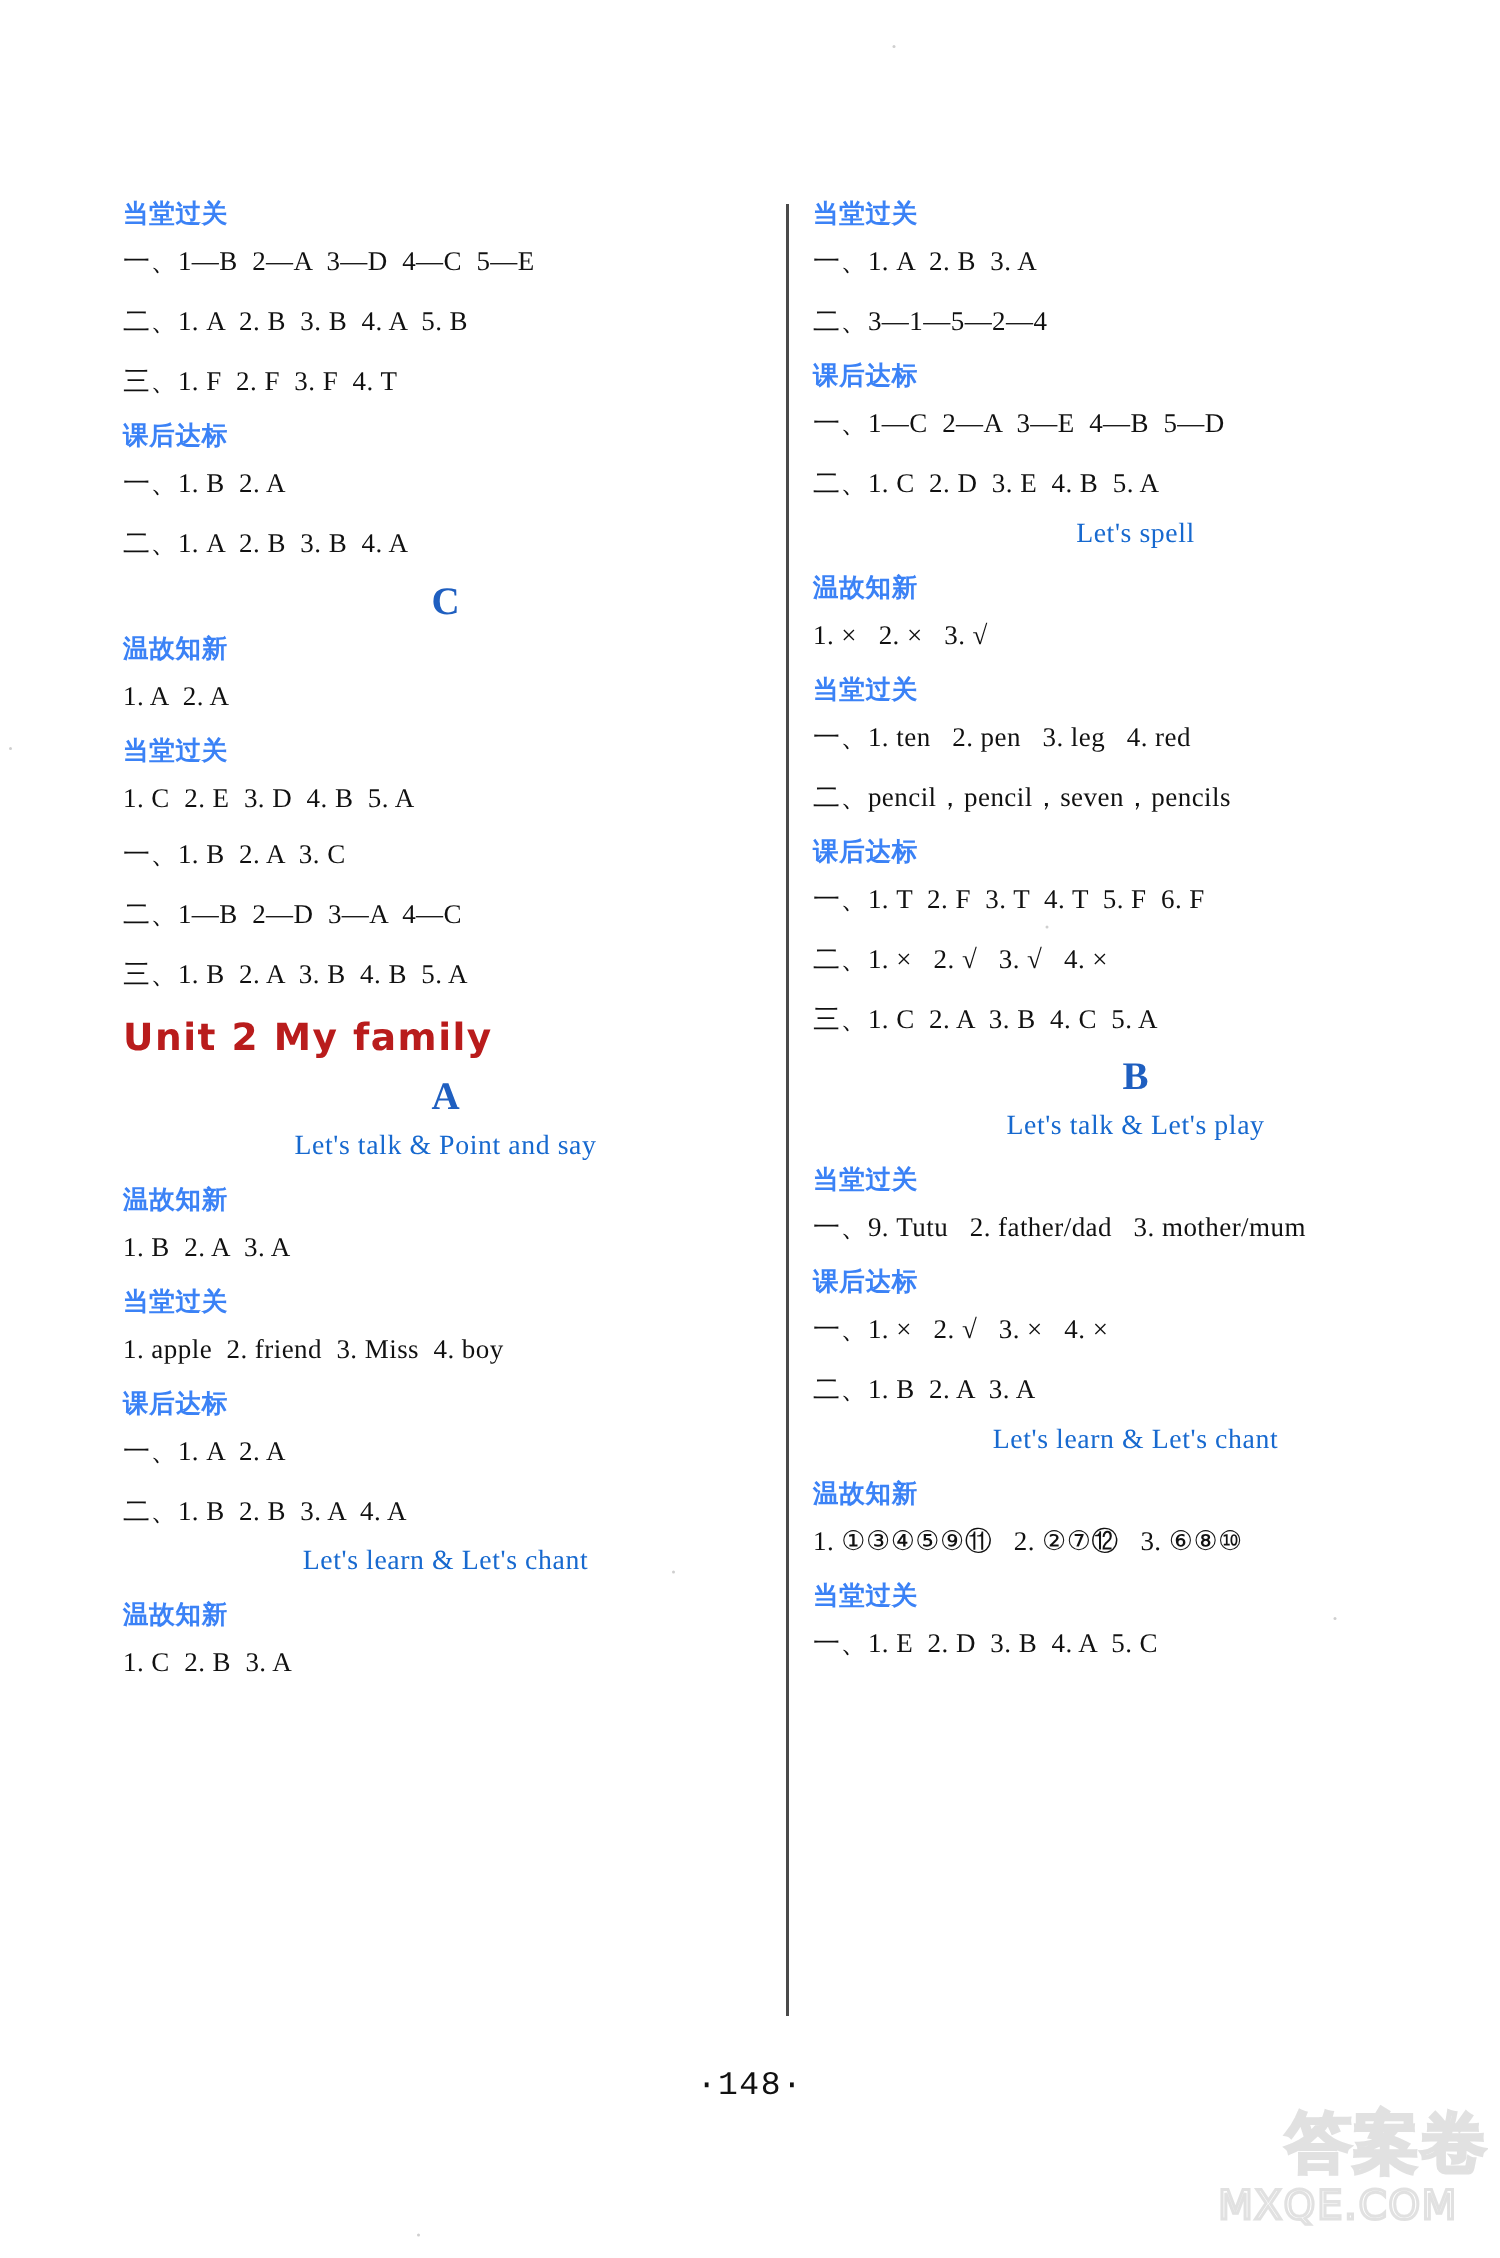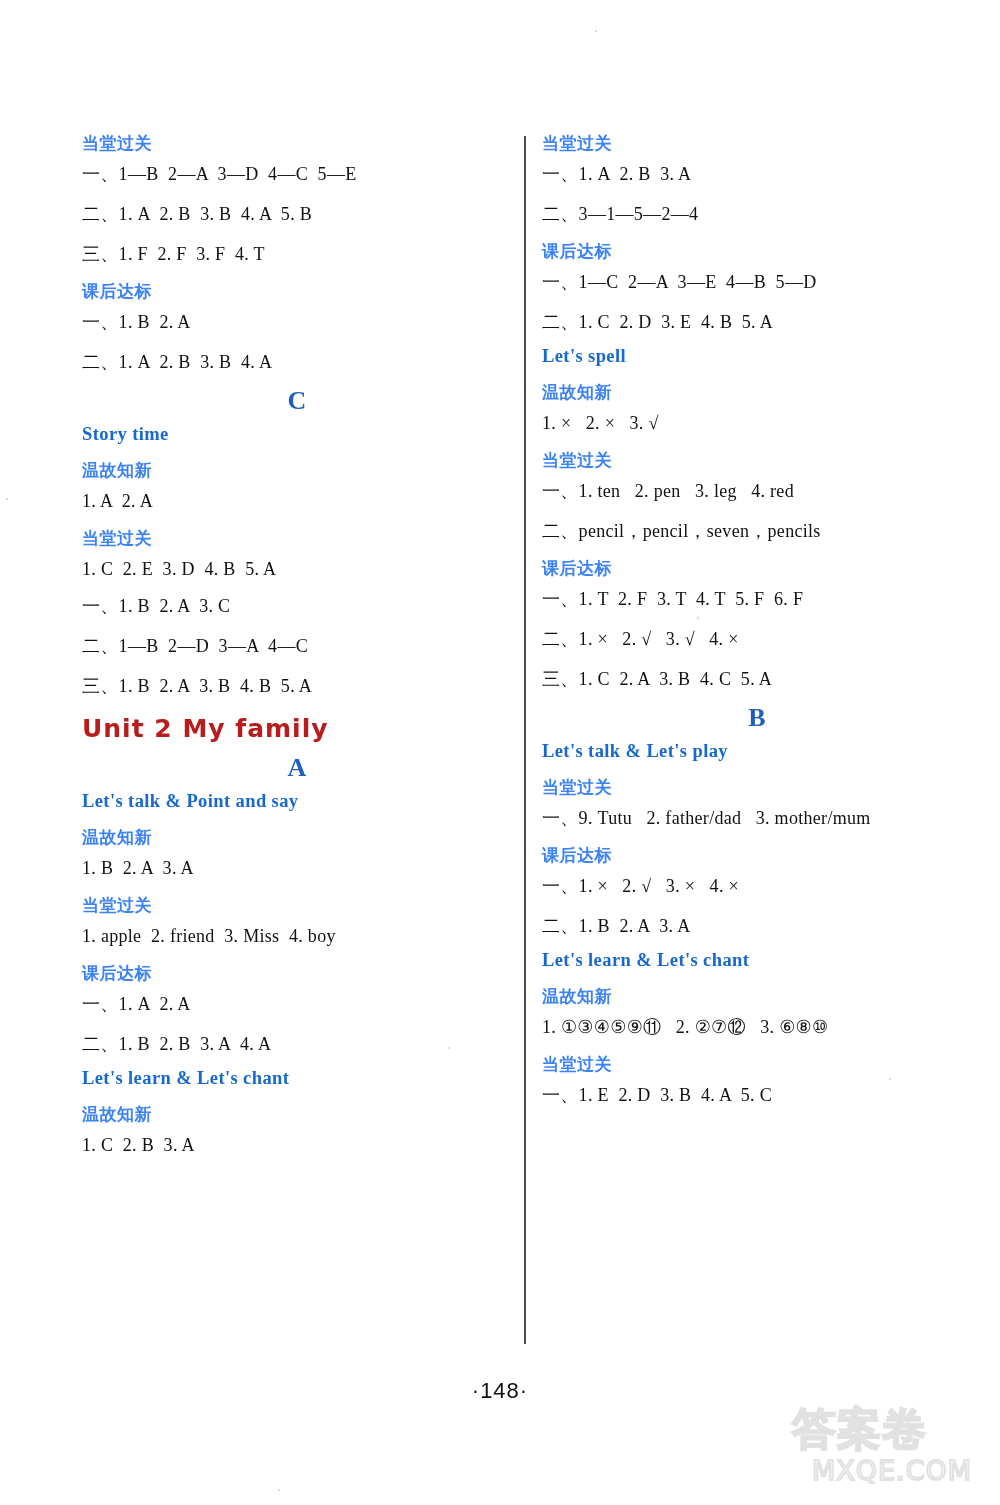--- a/index.html
+++ b/index.html
@@ -80,57 +80,57 @@
     color: #1f5fc0;
     font-family: "Liberation Serif", serif;
     font-weight: bold;
     font-size: 26px;
     text-align: center;
     margin: 10px 0 4px 0;
   }
   .sub-title {
     color: #1769cf;
     font-family: "Liberation Serif", "DejaVu Serif", serif;
-    font-weight: bold;
+    font-weight: normal;
     font-size: 18.5px;
-    text-align: left;
+    text-align: center;
     margin: 8px 0 12px 0;
     letter-spacing: 0.4px;
   }
 
   
   .page-number {
     position: absolute;
     left: 0;
     top: 1378px;
     width: 1000px;
     text-align: center;
     font-size: 22px;
-    font-family: Liberation Sans, sans-serif;
+    font-family: Liberation Mono, monospace;
     color: #111;
     letter-spacing: 1px;
   }
 
   
   .watermark {
     position: absolute;
     right: 8px;
     bottom: 6px;
     width: 200px;
     height: 96px;
     opacity: 0.55;
     user-select: none;
   }
   .wm-cn {
     font-family: "DejaVu Sans", "Liberation Sans", sans-serif;
     font-size: 44px;
     font-weight: bold;
     color: #ffffff;
     -webkit-text-stroke: 2px #c9c9c9;
-    text-align: left;
+    text-align: right;
     line-height: 52px;
     letter-spacing: 1px;
   }
   .wm-en {
     font-family: "DejaVu Sans", "Liberation Sans", sans-serif;
     font-size: 27px;
     font-weight: normal;
     color: #ffffff;
     -webkit-text-stroke: 2px #c9c9c9;
     text-align: center;
@@ -165,21 +165,20 @@
           <div class="ans">一、1—B  2—A  3—D  4—C  5—E</div>
           <div class="ans">二、1. A  2. B  3. B  4. A  5. B</div>
           <div class="ans">三、1. F  2. F  3. F  4. T</div>
         </div>
         <div class="block">
           <div class="cn-head">课后达标</div>
           <div class="ans">一、1. B  2. A</div>
           <div class="ans">二、1. A  2. B  3. B  4. A</div>
         </div>
         <div class="section-letter">C</div>
-        <div class="sub-title">Story time</div>
         <div class="block">
           <div class="cn-head">温故知新</div>
           <div class="ans">1. A  2. A</div>
         </div>
         <div class="block">
           <div class="cn-head">当堂过关</div>
           <div class="ans">1. C  2. E  3. D  4. B  5. A</div>
         </div>
         <div class="block">
           <div class="ans">一、1. B  2. A  3. C</div>

